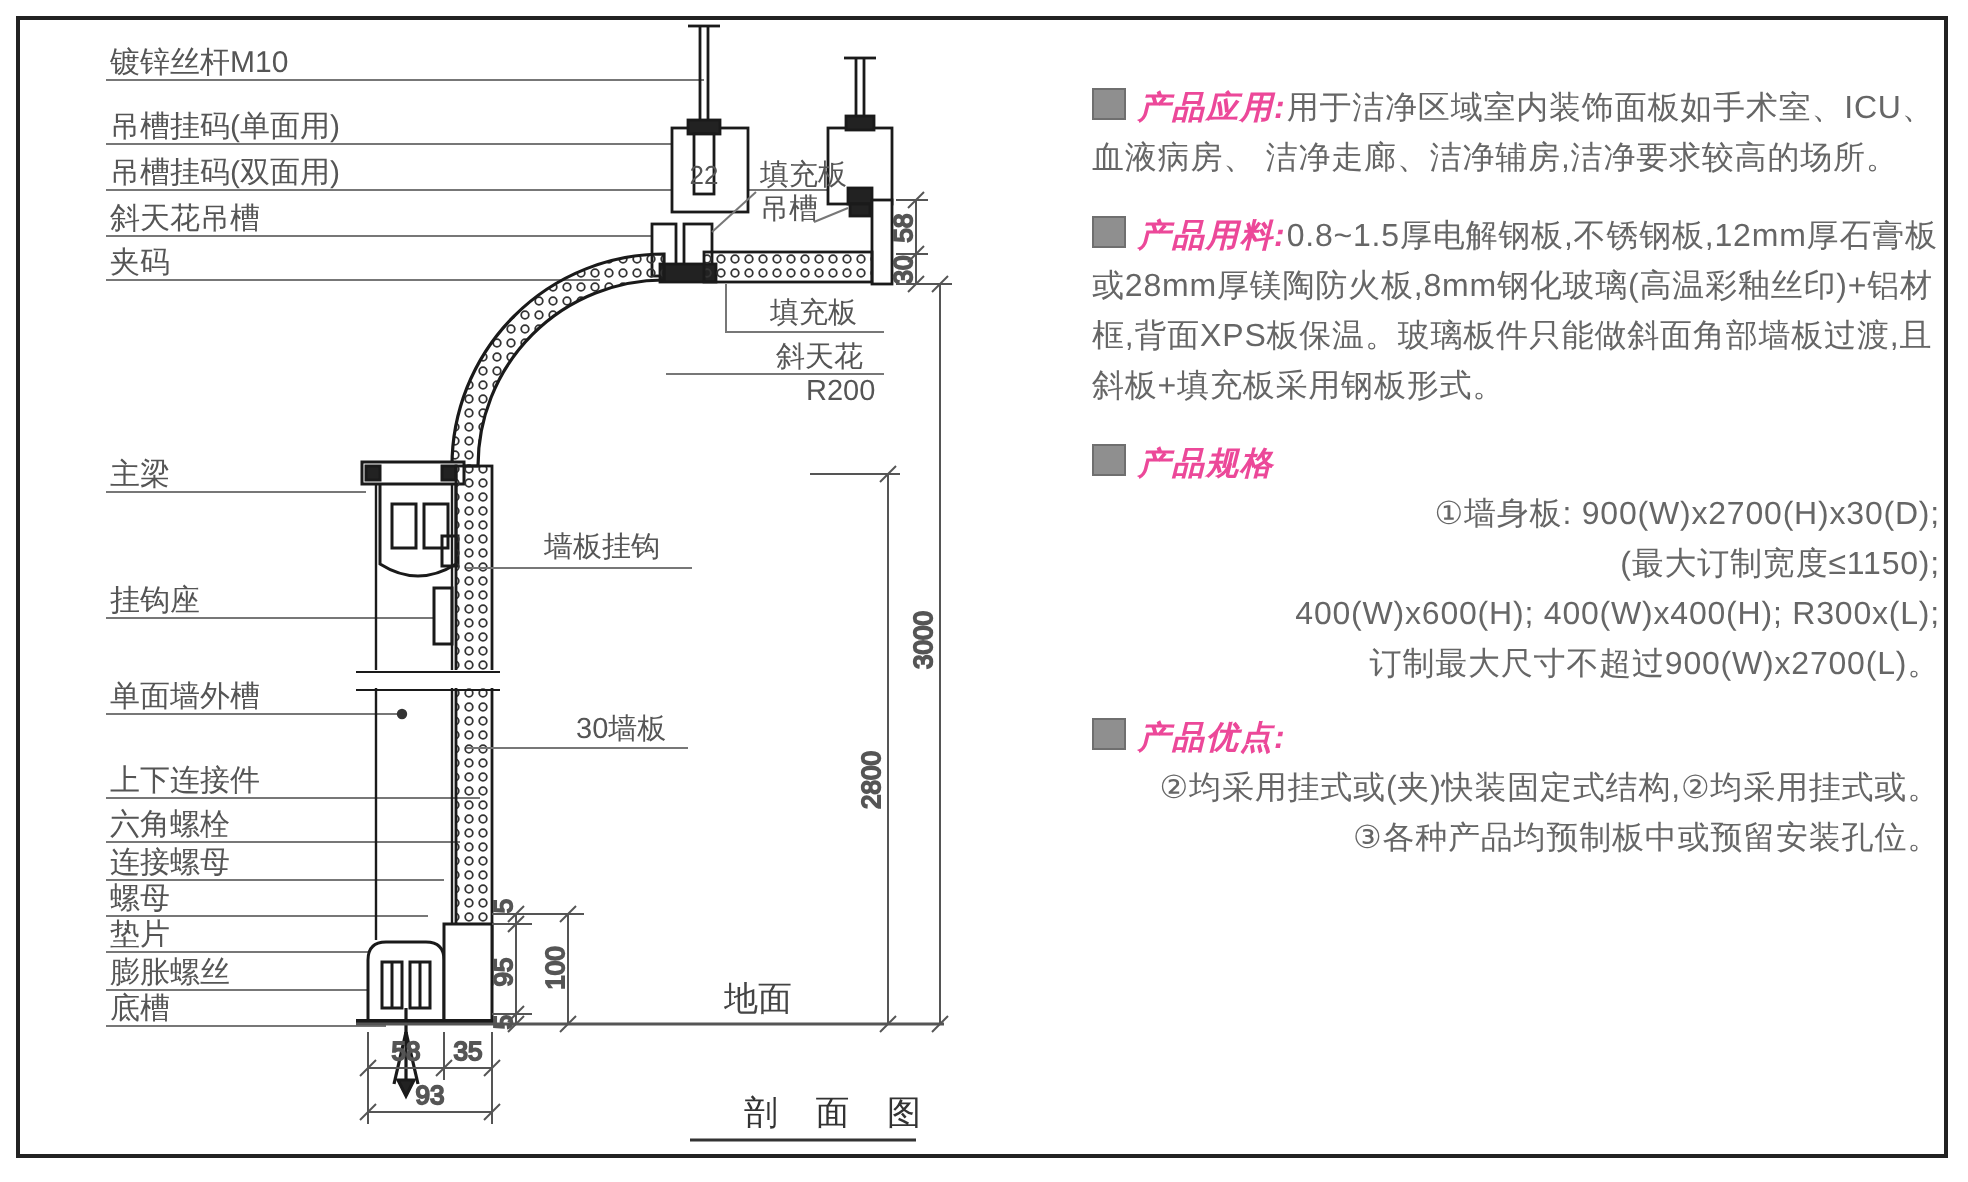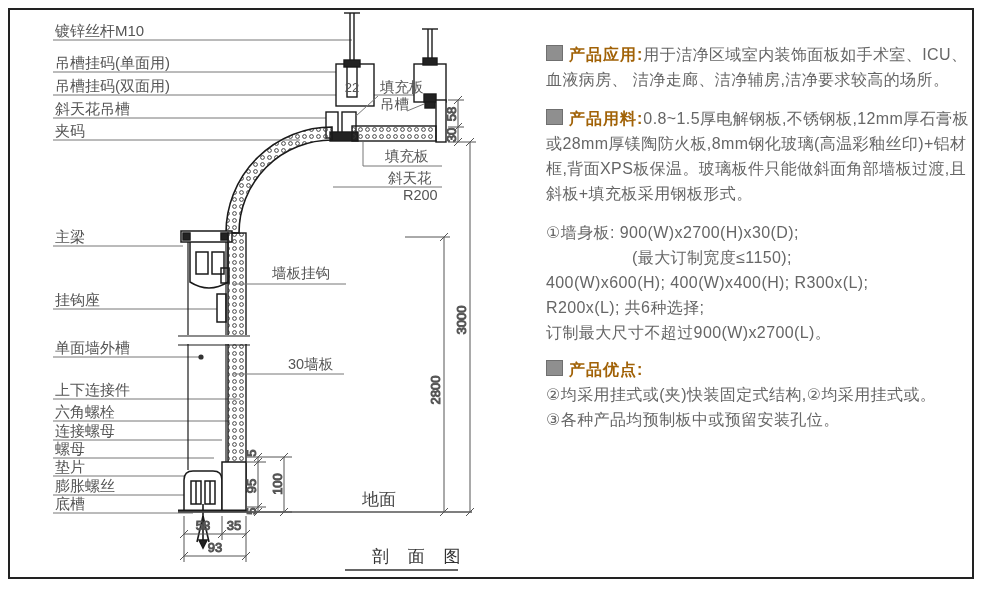--- a/index.html
+++ b/index.html
@@ -11,22 +11,22 @@
   .lbl{font-size:15px;}
   .plbl{font-size:14.5px;}
   .dim{font-size:13px;fill:#555;}
   .big{font-size:17px;fill:#444;}
   .cap{font-size:17px;fill:#333;letter-spacing:7px;}
   .rightcol{position:absolute;left:546px;top:42px;width:424px;color:#666;
             font-size:16px;line-height:25px;letter-spacing:0.4px;}
   .para{margin:0 0 14px 0;}
   .bullet{display:inline-block;width:15px;height:14px;background:#8f8f8f;border:1px solid #6f6f6f;
           margin-right:6px;vertical-align:-1px;}
-  .h{font-weight:700;color:#a16207;letter-spacing:1px;}
-  .specline{margin:0;}
+  .h{font-weight:700;color:#ec4899;letter-spacing:1px;font-style:italic;}
+  .specline{margin:0;text-align:right;}
   .indent{padding-left:86px;}
   .sec-gap{margin-top:12px;}
 </style>
 </head>
 <body>
 
 <div class="stage">
   <div class="frame"></div>
 
   <svg width="984" height="591" viewBox="0 0 984 591">
@@ -220,24 +220,24 @@
   </svg>
 
   <div class="rightcol">
     <p class="para">
       <span class="bullet"></span><span class="h">产品应用:</span><span>用于洁净区域室内装饰面板如手术室、ICU、血液病房、 洁净走廊、洁净辅房,洁净要求较高的场所。</span>
     </p>
     <p class="para">
       <span class="bullet"></span><span class="h">产品用料:</span><span>0.8~1.5厚电解钢板,不锈钢板,12mm厚石膏板或28mm厚镁陶防火板,8mm钢化玻璃(高温彩釉丝印)+铝材框,背面XPS板保温。玻璃板件只能做斜面角部墙板过渡,且斜板+填充板采用钢板形式。</span>
     </p>
     <div>
+      <div><span class="bullet"></span><span class="h">产品规格</span></div>
       <div class="specline">①墙身板: 900(W)x2700(H)x30(D);</div>
       <div class="specline indent">(最大订制宽度≤1150);</div>
       <div class="specline">400(W)x600(H); 400(W)x400(H); R300x(L);</div>
-      <div class="specline">R200x(L); 共6种选择;</div>
       <div class="specline">订制最大尺寸不超过900(W)x2700(L)。</div>
     </div>
     <div class="sec-gap">
       <div><span class="bullet"></span><span class="h">产品优点:</span></div>
       <div class="specline">②均采用挂式或(夹)快装固定式结构,②均采用挂式或。</div>
       <div class="specline">③各种产品均预制板中或预留安装孔位。</div>
     </div>
   </div>
 </div>
 

